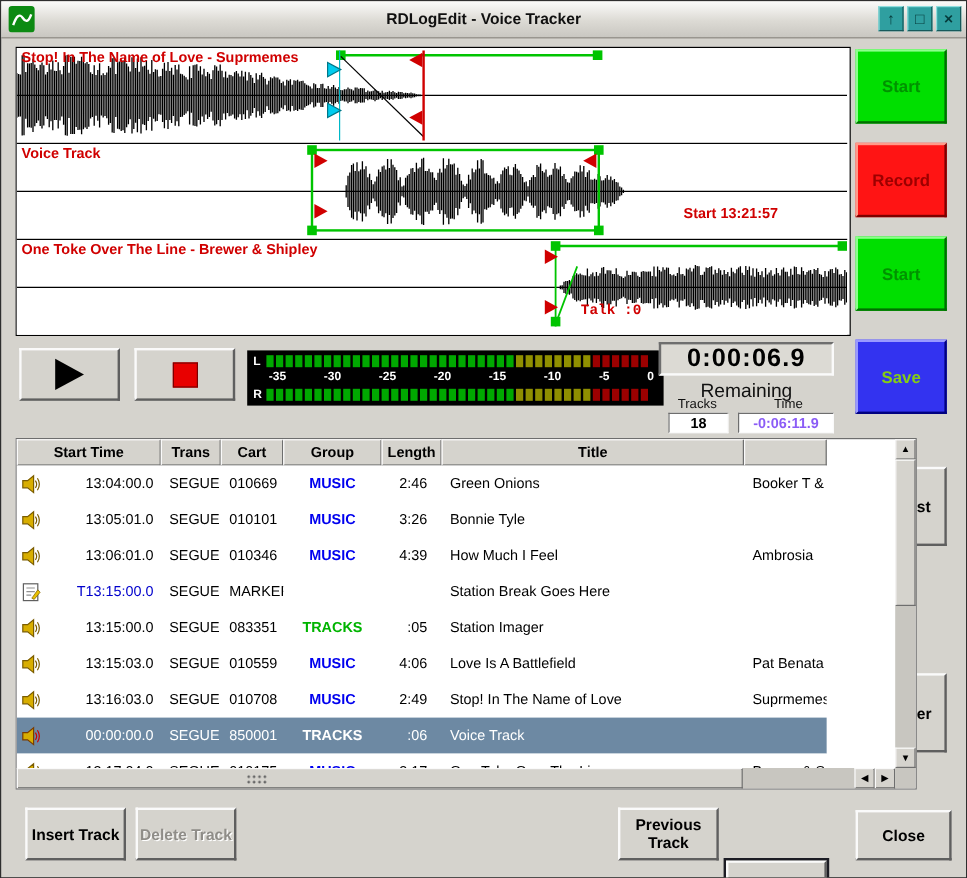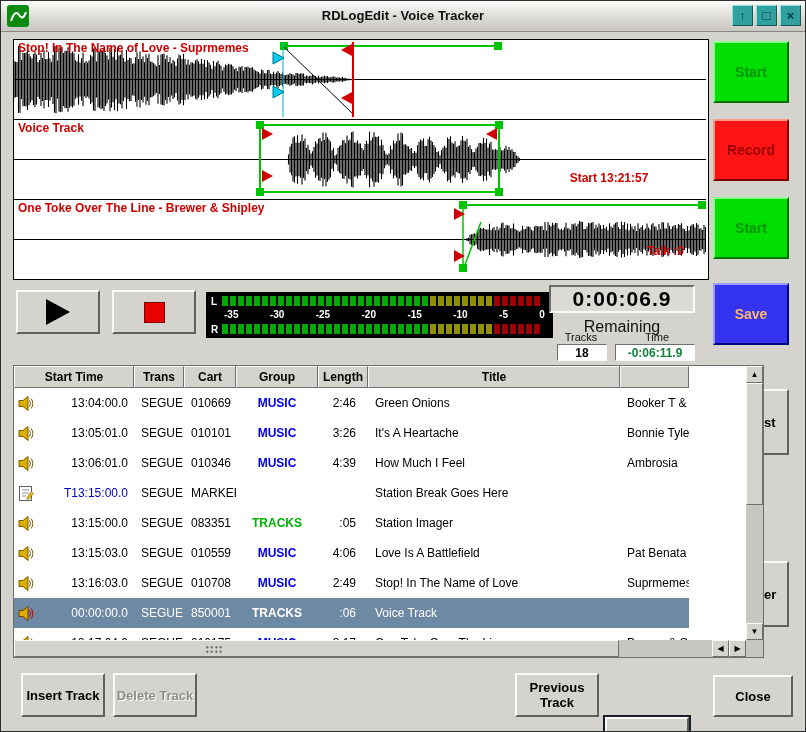--- a/index.html
+++ b/index.html
@@ -15,21 +15,21 @@
   .wave-stack{position:absolute;left:12px;top:8px;width:694px;border:1px solid #000;background:#fff;box-sizing:content-box;}
   .wave-panel{position:relative;width:692px;height:79px;background:#fff;border-bottom:1px solid #000;overflow:hidden;}
   .wave-panel:last-child{border-bottom:none;}
   .wave-panel svg{position:absolute;left:0;top:0;}
   .wave-title{position:absolute;left:4px;top:1px;color:#d00000;font-weight:bold;font-size:12px;}
   .wave-annot{position:absolute;color:#d00000;font-weight:bold;font-size:12px;}
   
   .btn3d{position:absolute;border:2px solid;border-color:#fafafa #5f5f5f #5f5f5f #fafafa;background:#d5d3cd;font-weight:bold;font-size:13px;color:#000;display:flex;align-items:center;justify-content:center;text-align:center;box-sizing:border-box;cursor:default;font-family:"Liberation Sans",sans-serif;}
   .btn-green{background:#00df00;border-color:#8cff8c #006f00 #006f00 #8cff8c;color:#009200;font-size:14px;}
   .btn-red{background:#ff1414;border-color:#ff9a8a #7d0000 #7d0000 #ff9a8a;color:#9c0000;font-size:14px;}
-  .btn-blue{background:#3333f0;border-color:#9a9aff #000080 #000080 #9a9aff;color:#fdba74;font-size:14px;}
+  .btn-blue{background:#3333f0;border-color:#9a9aff #000080 #000080 #9a9aff;color:#84cc16;font-size:14px;}
   .btn-disabled{color:#8f8d88;text-shadow:1px 1px 0 #ffffff;}
   .btn-focused{outline:2px solid #1c1c24;}
   
   .transport{position:absolute;left:12px;top:254px;width:694px;height:78px;}
   .tbtn{width:84px;height:44px;}
   .play-glyph{width:0;height:0;border-top:13px solid transparent;border-bottom:13px solid transparent;border-left:24px solid #000;}
   .stop-glyph{width:19px;height:19px;background:#e80000;border:1px solid #7a0000;}
   .meter{position:absolute;left:193px;top:7px;width:347px;height:46px;background:#000;}
   .meter-row{position:absolute;left:5px;right:4px;height:12px;display:flex;align-items:center;}
   .meter-label{color:#fff;font-size:10px;font-weight:bold;width:11px;}
@@ -138,21 +138,21 @@
           <line x1="449" y1="5" x2="690" y2="5" stroke="#00c400" stroke-width="2"></line>
           <line x1="449" y1="5" x2="449" y2="72" stroke="#00c400" stroke-width="1.5"></line>
           <line x1="449" y1="70" x2="467" y2="22" stroke="#00c400" stroke-width="1.5"></line>
           <rect x="445" y="1" width="8" height="8" fill="#00c400"></rect>
           <rect x="684" y="1" width="8" height="8" fill="#00c400"></rect>
           <rect x="445" y="64" width="8" height="8" fill="#00c400"></rect>
           <polygon points="440,8 440,20 451,14" fill="#d00000"></polygon>
           <polygon points="440,50 440,62 451,56" fill="#d00000"></polygon>
         </svg>
         <div class="wave-title">One Toke Over The Line - Brewer &amp; Shipley</div>
-        <div class="wave-annot" style="left:470px;top:44px;width:200px;text-align:right;">Talk :0</div>
+        <div class="wave-annot" style="left:470px;top:52px;width:200px;text-align:left;font-family:Liberation Mono, monospace;">Talk :0</div>
       </div>
     </div>
 
     <div class="btn3d btn-green" style="left:712px;top:10px;width:76px;height:62px;">Start</div>
     <div class="btn3d btn-red" style="left:712px;top:88px;width:76px;height:62px;">Record</div>
     <div class="btn3d btn-green" style="left:712px;top:166px;width:76px;height:62px;">Start</div>
     <div class="btn3d btn-blue" style="left:712px;top:252px;width:76px;height:62px;">Save</div>
     <div class="btn3d" style="left:712px;top:358px;width:76px;height:66px;">Hit Post</div>
     <div class="btn3d" style="left:712px;top:530px;width:76px;height:66px;text-align:right;">Do Over</div>
 
@@ -265,21 +265,21 @@
               <div class="seg" style="background:#9c0000"></div>
             </div>
         </div>
       </div>
 
       <div class="clock">0:00:06.9</div>
       <div class="remaining-label">Remaining</div>
       <div class="rem-col" style="left:538px;top:46px;width:60px;">Tracks</div>
       <div class="rem-col" style="left:606px;top:46px;width:76px;">Time</div>
       <div class="rem-box" style="left:544px;top:59px;width:50px;">18</div>
-      <div class="rem-box" style="left:602px;top:59px;width:80px;color:#15803d;">-0:06:11.9</div>
+      <div class="rem-box" style="left:602px;top:59px;width:80px;color:#8b5cf6;">-0:06:11.9</div>
     </div>
 
     <div class="logtable">
       <div class="log-header">
           <div class="hcell">Start Time</div>
           <div class="hcell">Trans</div>
           <div class="hcell">Cart</div>
           <div class="hcell">Group</div>
           <div class="hcell">Length</div>
           <div class="hcell">Title</div>
@@ -312,21 +312,20 @@
                   <path d="M11.5 5.5 Q13.6 8.5 11.5 11.5" fill="none" stroke="#7a5c00"></path>
                   <path d="M13.2 3.5 Q16.4 8.5 13.2 13.5" fill="none" stroke="#7a5c00"></path>
                 </svg>
               </span>
               <span class="start-text">13:05:01.0</span>
             </div>
             <div class="cell c-trans">SEGUE</div>
             <div class="cell c-cart">010101</div>
             <div class="cell c-group" style="color:#0000ef">MUSIC</div>
             <div class="cell c-len">3:26</div>
-            <div class="cell c-title">It's A Heartache</div>
             <div class="cell c-artist">Bonnie Tyle</div>
           </div>
           <div class="lrow">
             <div class="cell c-start">
               <span class="row-icon">
                 <svg width="17" height="17" viewBox="0 0 17 17">
                   <polygon points="1,5.5 5,5.5 10,1.5 10,15.5 5,11.5 1,11.5" fill="#d8ae00" stroke="#7a5c00"></polygon>
                   <path d="M11.5 5.5 Q13.6 8.5 11.5 11.5" fill="none" stroke="#7a5c00"></path>
                   <path d="M13.2 3.5 Q16.4 8.5 13.2 13.5" fill="none" stroke="#7a5c00"></path>
                 </svg>

